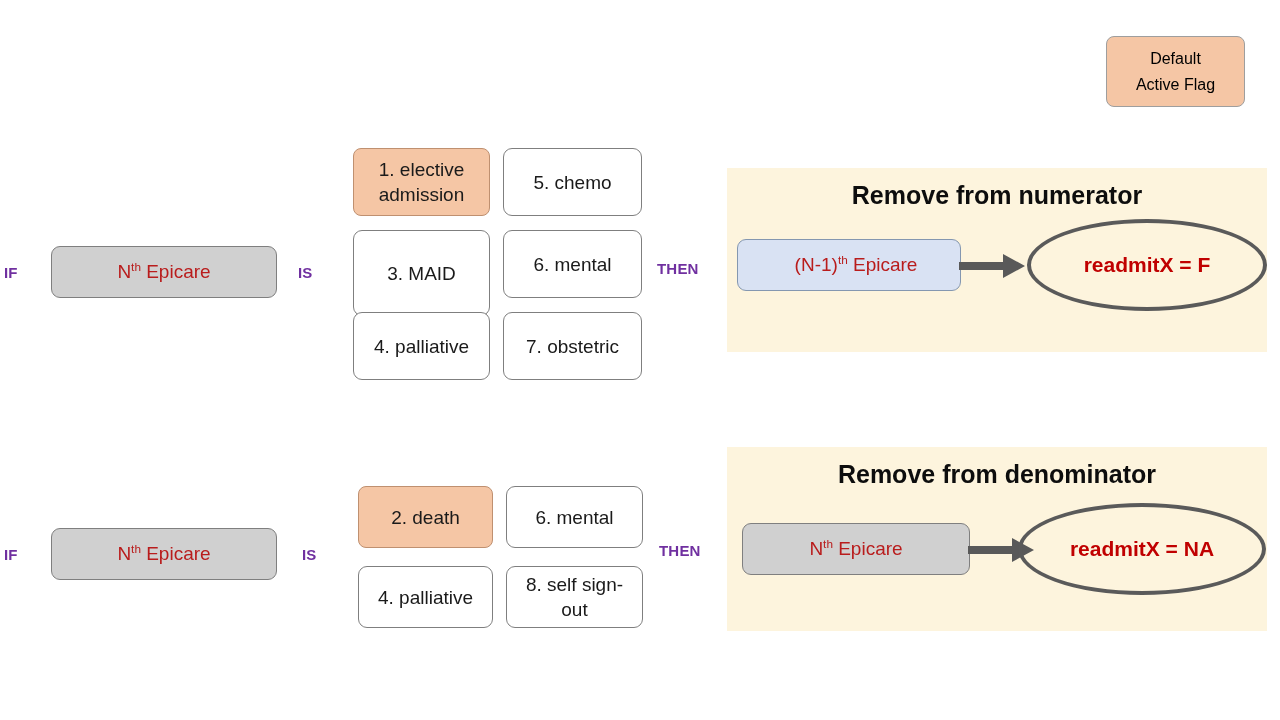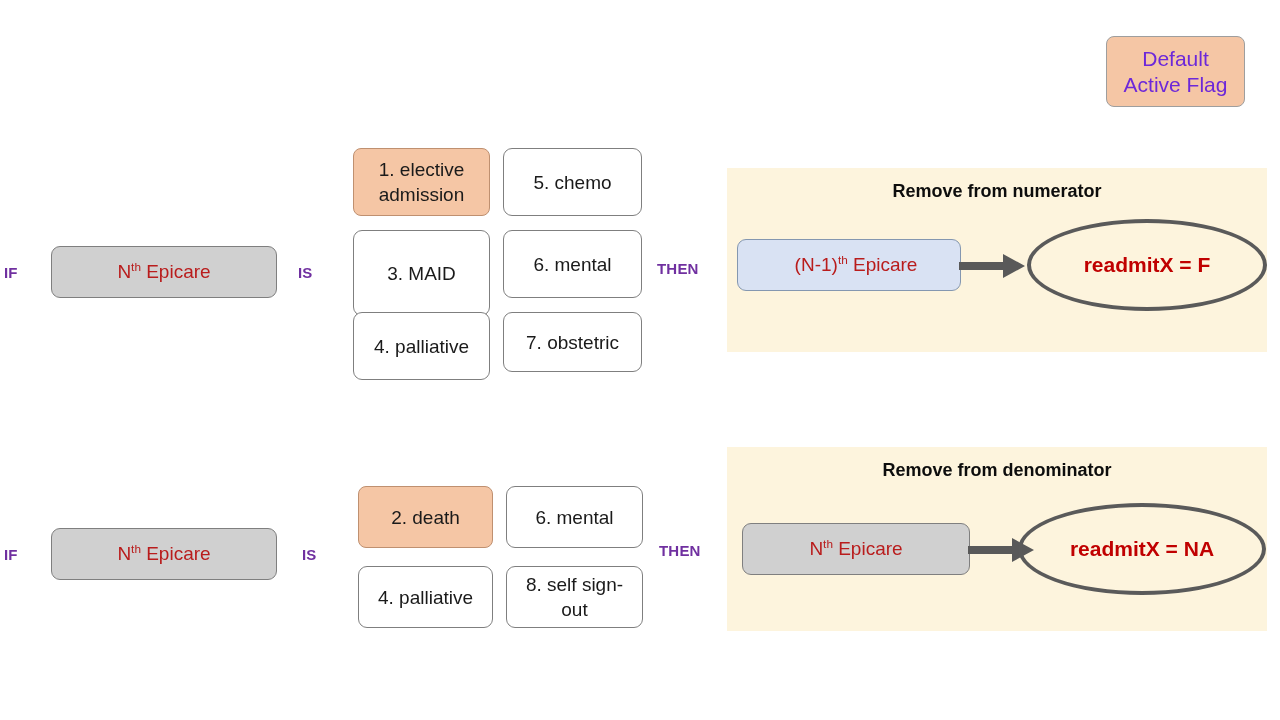--- a/index.html
+++ b/index.html
@@ -18,23 +18,23 @@
   .abs { position: absolute; box-sizing: border-box; }
 
   
   .legend-box {
     left: 1106px; top: 36px; width: 139px; height: 71px;
     background: #F5C6A5;
     border: 1px solid #9E9E9E;
     border-radius: 8px;
     display: flex; align-items: center; justify-content: center;
     text-align: center;
-    font-size: 21px;
+    font-size: 16px;
     line-height: 26px;
-    color: #6d28d9;
+    color: #000000;
   }
 
   
   .kw {
     color: #7030A0;
     font-weight: bold;
     font-size: 15px;
     letter-spacing: 0.2px;
     display: flex; align-items: center;
   }
@@ -62,21 +62,21 @@
     color: #1a1a1a;
     padding: 0 6px;
   }
   .chip.active { background: #F5C6A5; border-color: #BF9070; border-radius: 8px; }
 
   
   .panel {
     background: #FDF4DD;
   }
   .panel-title {
-    font-size: 18px;
+    font-size: 25px;
     font-weight: bold;
     color: #0d0d0d;
     text-align: center;
     width: 100%;
   }
 
   
   .ellipse {
     border: 4px solid #5A5A5A;
     border-radius: 50%;
@@ -121,21 +121,21 @@
 <div class="abs chip" style="left:353px; top:312px; width:137px; height:68px;">
   <span>4. palliative</span>
 </div>
 
 <div class="abs chip" style="left:503px; top:148px; width:139px; height:68px;">
   <span>5. chemo</span>
 </div>
 <div class="abs chip" style="left:503px; top:230px; width:139px; height:68px;">
   <span>6. mental</span>
 </div>
-<div class="abs chip" style="left:503px; top:312px; width:139px; height:60px;">
+<div class="abs chip" style="left:503px; top:312px; width:139px; height:68px;">
   <span>7. obstetric</span>
 </div>
 
 <div class="abs kw" style="left:657px; top:252px; width:64px; height:32px;">THEN</div>
 
 <div class="abs panel" style="left:727px; top:168px; width:540px; height:184px;">
   <div class="abs panel-title" style="left:0; top:13px;">Remove from numerator</div>
 </div>
 
 <div class="abs subject-box blue" style="left:737px; top:239px; width:224px; height:52px;">

